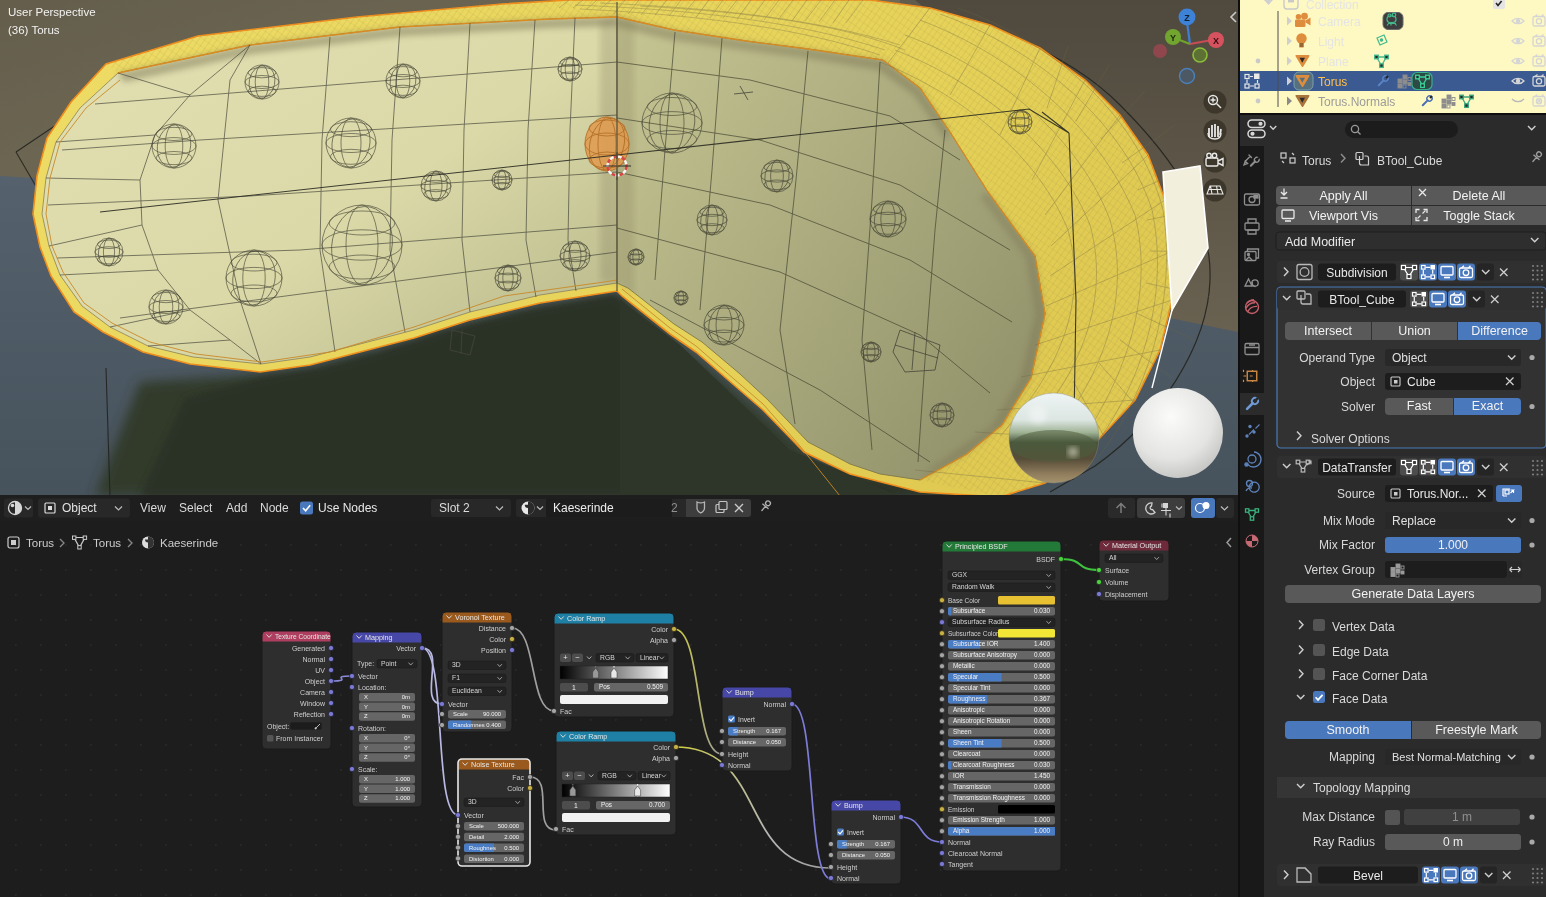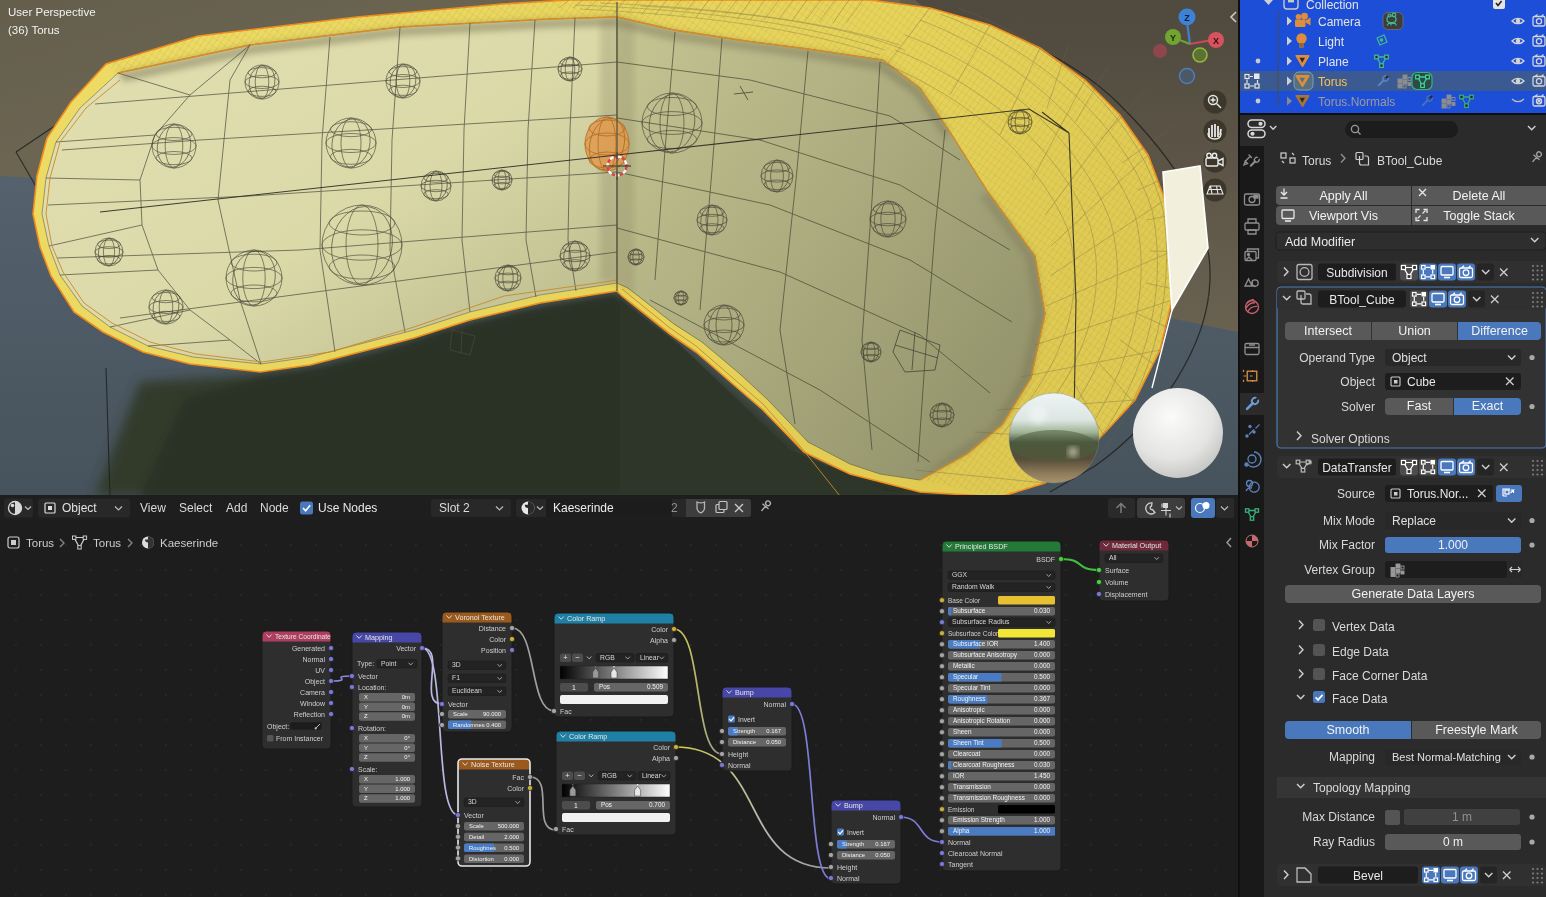--- a/index.html
+++ b/index.html
@@ -927,21 +927,21 @@
         <rect x="77.8" y="545.6" width="3.4" height="3.4" fill="#1d1d1d" stroke="#ccc" stroke-width="1"></rect>
         <text x="93" y="547">Torus</text>
         <path d="M128,539 l4,4 l-4,4" stroke="#888" stroke-width="1.3" fill="none"></path>
         <circle cx="148" cy="542.5" r="6" fill="#ddd"></circle>
         <path d="M148,536.5 a6,6 0 0 1 0,12 Z" fill="#333"></path>
         <path d="M148,542.5 a3,3 0 0 1 -3,-3 l3,0 Z" fill="#333"></path>
         <text x="160" y="547">Kaeserinde</text>
       </g>
       <path d="M1231,538 l-4,4.5 l4,4.5" stroke="#999" stroke-width="1.5" fill="none"></path>
     </svg>
-    <div class="abs" style="left:1240px;top:0;width:306px;height:113px;background:#1d4ed8;overflow:hidden">
+    <div class="abs" style="left:1240px;top:0;width:306px;height:113px;background:#fef9c3;overflow:hidden">
       <svg class="abs" style="left:0;top:0" width="306" height="113" font-family="Liberation Sans,sans-serif" font-size="12">
         <rect x="0" y="71" width="306" height="20" fill="#3b5a92"></rect>
         <path d="M38,11 v96" stroke="#4d4d4d" stroke-width="1"></path>
         <path d="M24,0 l4.5,5 l4.5,-5" fill="#cfcfcf" stroke="none"></path>
         <rect x="44" y="-3" width="14" height="12" rx="3" fill="none" stroke="#c9c9c9" stroke-width="1.4"></rect>
         <rect x="48" y="0" width="6" height="2.4" fill="#c9c9c9"></rect>
         <text x="66" y="9" fill="#e4e4e4">Collection</text>
         <rect x="253" y="-2" width="12" height="11" rx="2" fill="#e4e4e4"></rect>
         <path d="M256,3 l2,2.4 l3.6,-4.4" stroke="#262626" stroke-width="1.6" fill="none"></path>
         <path d="M47,16.5 l5,4.5 l-5,4.5 Z" fill="#cfcfcf"></path>

